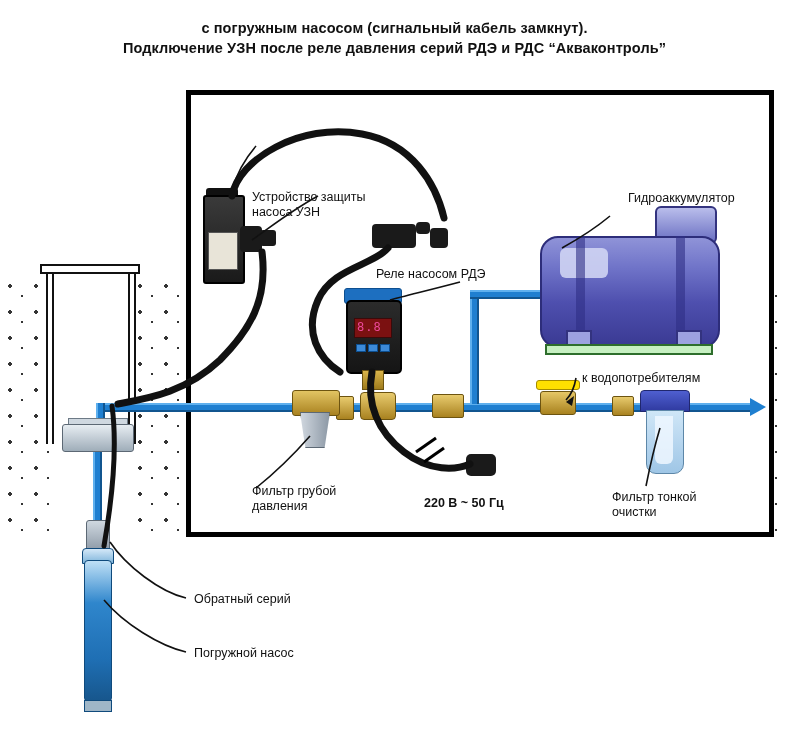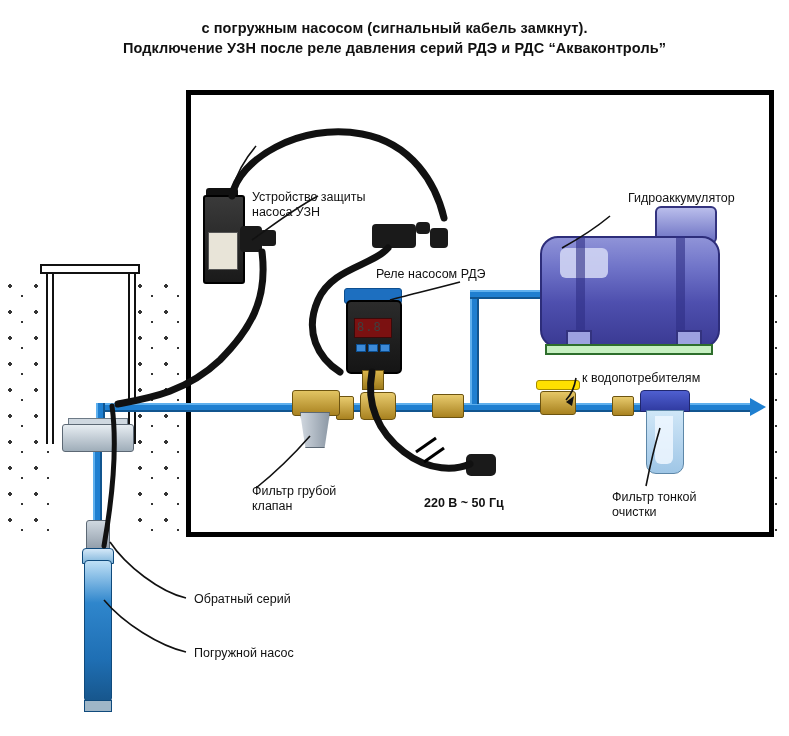--- a/index.html
+++ b/index.html
@@ -51,21 +51,21 @@
     position:absolute;left:560px;top:248px;width:48px;height:30px;border-radius:6px;
     background:#cfd4f3;opacity:.9;
   }
   .tank-band{position:absolute;top:236px;width:9px;height:108px;background:#2e2e86;opacity:.6;}
   .tank-base{position:absolute;left:545px;top:344px;width:168px;height:11px;background:#c7f0c2;border:2px solid #2e6e2c;box-sizing:border-box;}
   .tank-leg{position:absolute;top:330px;width:26px;height:22px;background:#9da2e0;border:2px solid #33337f;box-sizing:border-box;}
   .tank-motor{position:absolute;left:655px;top:206px;width:58px;height:34px;border-radius:6px;background:linear-gradient(180deg,#b9bdeb,#6a6fc2);border:2px solid #33337f;}
   
   .rde-body{position:absolute;left:346px;top:300px;width:52px;height:70px;background:linear-gradient(180deg,#2b2b2b,#151515);border-radius:5px;border:2px solid #000;}
   .rde-screen{position:absolute;left:354px;top:318px;width:36px;height:18px;background:#7b1111;border:1px solid #3a0a0a;}
-  .rde-dig{position:absolute;left:357px;top:320px;color:#404040;font-family:"DejaVu Sans Mono",monospace;font-size:12px;letter-spacing:1px;}
+  .rde-dig{position:absolute;left:357px;top:320px;color:#ec4899;font-family:"DejaVu Sans Mono",monospace;font-size:12px;letter-spacing:1px;}
   .rde-top{position:absolute;left:344px;top:288px;width:56px;height:14px;background:#1d6fc0;border-radius:3px;border:1px solid #0d4f90;}
   .rde-btn{position:absolute;width:8px;height:6px;background:#3c8ad8;border:1px solid #0d4f90;}
   .rde-neck{position:absolute;left:362px;top:370px;width:20px;height:18px;background:linear-gradient(180deg,#d9b44a,#9e7b1c);border:1px solid #6d5410;}
   
   .uzn{position:absolute;left:203px;top:195px;width:38px;height:85px;background:linear-gradient(180deg,#3a3a3a,#1a1a1a);border:2px solid #000;border-radius:3px;}
   .uzn-face{position:absolute;left:208px;top:232px;width:28px;height:36px;background:#e8e4d8;border:1px solid #555;}
   .uzn-top{position:absolute;left:206px;top:188px;width:32px;height:10px;background:#111;border-radius:3px 3px 0 0;}
   
   .plug{position:absolute;background:#1a1a1a;border-radius:4px;}
   
@@ -200,20 +200,20 @@
 
     <path d="M566,402 l8,-6 l-2,10 z" fill="#111"></path>
   </svg>
 
   <div class="lbl" style="left:252px;top:190px;">Устройство защиты
 насоса УЗН</div>
   <div class="lbl" style="left:376px;top:267px;">Реле насосом РДЭ</div>
   <div class="lbl" style="left:628px;top:191px;">Гидроаккумулятор</div>
   <div class="lbl" style="left:582px;top:371px;">к водопотребителям</div>
   <div class="lbl" style="left:252px;top:484px;">Фильтр грубой
-клапан</div>
+давления</div>
   <div class="lbl" style="left:612px;top:490px;">Фильтр тонкой
 очистки</div>
   <div class="lbl" style="left:424px;top:496px;font-weight:bold;">220 В ~ 50 Гц</div>
   <div class="lbl" style="left:194px;top:592px;">Обратный серий</div>
   <div class="lbl" style="left:194px;top:646px;">Погружной насос</div>
 
 </div>
 
 </body></html>

